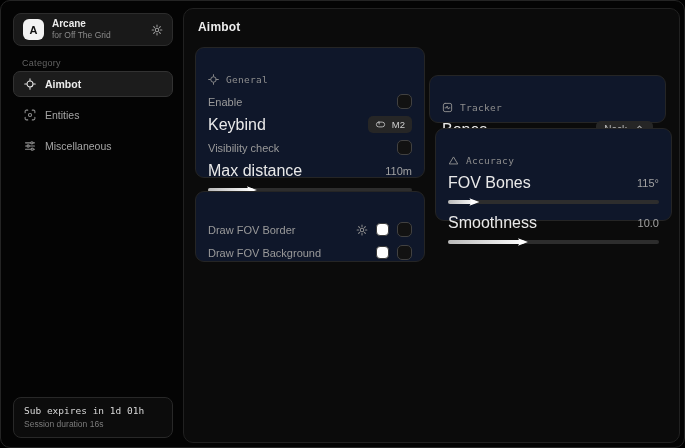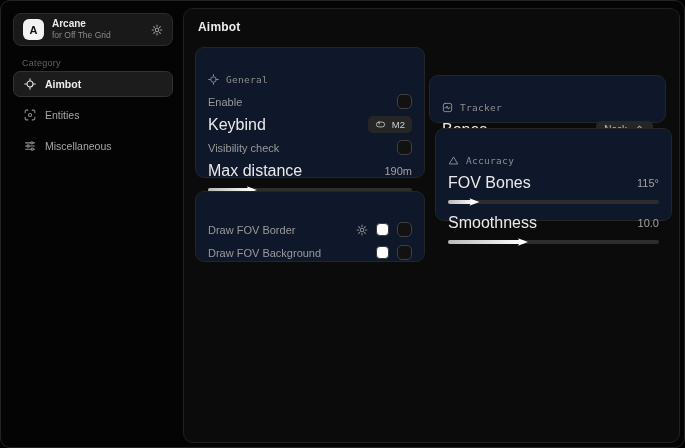--- a/index.html
+++ b/index.html
@@ -138,20 +138,24 @@
             <path d="M2 3.8h12M2 8h12M2 12.2h12"></path>
             <circle cx="10.5" cy="3.8" r="1.5" fill="#151515"></circle>
             <circle cx="5.5" cy="8" r="1.5" fill="#151515"></circle>
             <circle cx="11" cy="12.2" r="1.5" fill="#151515"></circle>
           </svg>
         </span>
         <span>Miscellaneous</span>
       </div>
     </div>
 
+    <div class="session-card">
+      <div class="session-expires">Sub expires in 1d 01h</div>
+      <div class="session-duration">Session duration 16s</div>
+    </div>
   </div>
 
   <div class="main">
     <div class="main-title">Aimbot</div>
 
     <div class="panel panel-general">
       <div class="panel-header">
         <span class="picon">
           <svg width="11" height="11" viewBox="0 0 16 16" fill="none" stroke="currentColor" stroke-width="1.4" stroke-linecap="round">
             <circle cx="8" cy="8" r="4"></circle>
@@ -179,21 +183,21 @@
         </span>
       </div>
 
       <div class="row">
         <span class="lbl-muted">Visibility check</span>
         <span class="checkbox"></span>
       </div>
 
       <div class="row">
         <span class="lbl-strong">Max distance</span>
-        <span class="val">190m</span>
+        <span class="val">110m</span>
       </div>
       <div class="slider">
         <span class="slider-fill" style="width: 22%;">
           <span class="slider-thumb"></span>
         </span>
       </div>
     </div>
 
     <div class="panel panel-visual">
 

